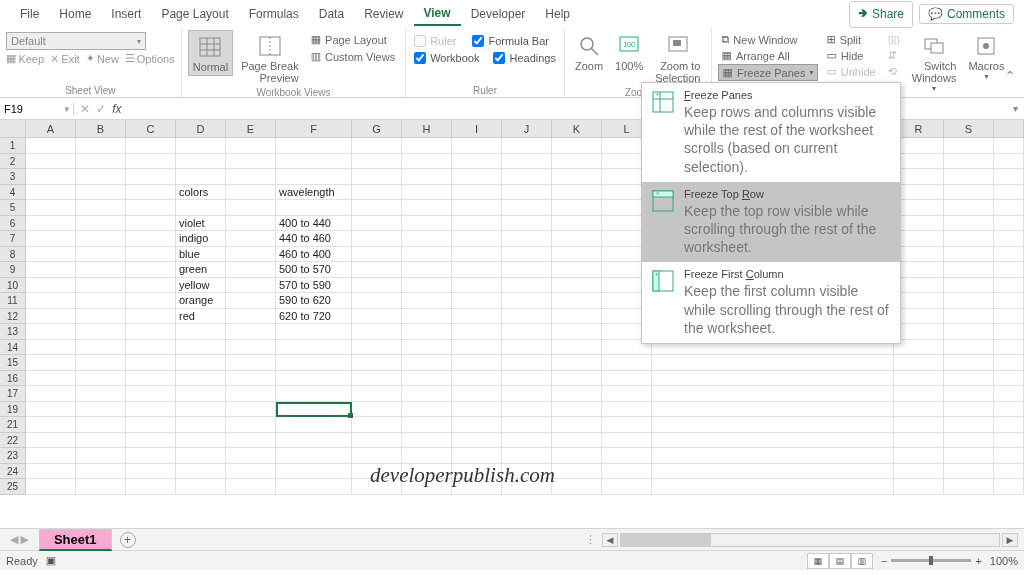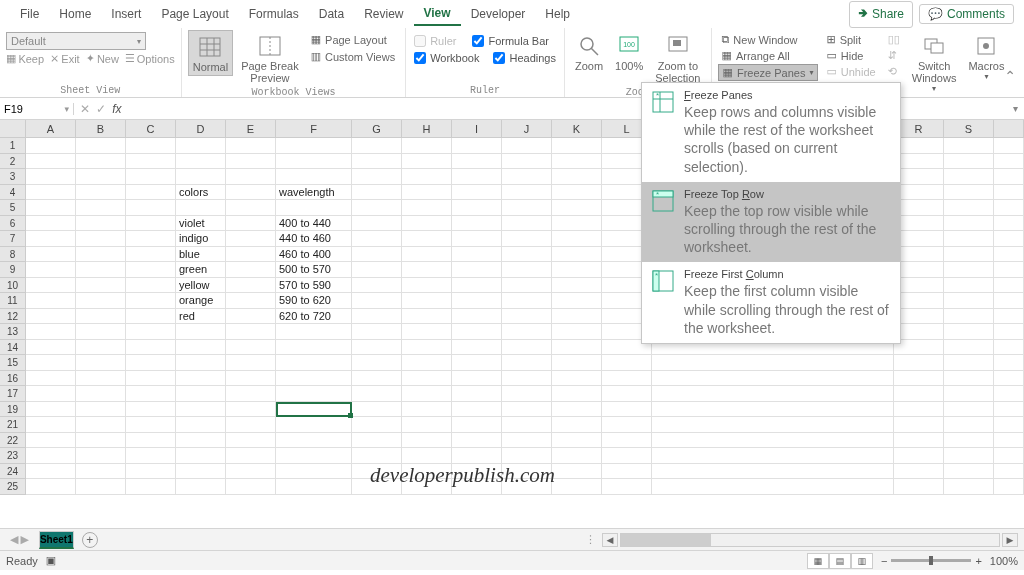--- a/index.html
+++ b/index.html
@@ -10,22 +10,22 @@
     .menubar .menu-item { padding: 4px 10px; cursor: default; }
     .menubar .menu-item.active { color: #217346; border-bottom: 2px solid #217346; font-weight: 600; }
     .menubar .spacer { flex: 1; }
     .menubar .share-btn { border: 1px solid #ccc; padding: 2px 8px; border-radius: 3px; margin-right: 6px; display: flex; align-items: center; gap: 4px; color: #217346;}
     .menubar .comments-btn { border: 1px solid #ccc; padding: 2px 8px; border-radius: 3px; display: flex; align-items: center; gap: 4px; color: #217346;}
     
     
     .ribbon { display: flex; height: 70px; background: #fff; border-bottom: 1px solid #d4d4d4; font-size: 11px; color: #666; position: relative; }
     .ribbon-group { border-right: 1px solid #e5e5e5; display: flex; flex-direction: column; padding: 2px 6px 0 6px; }
     .ribbon-group .group-content { flex: 1; display: flex; align-items: flex-start; gap: 4px; }
-    .ribbon-group .group-label { text-align: center; font-size: 10px; color: #888; padding: 1px 0; font-family: Liberation Mono, monospace; }
-    .ribbon-btn { display: flex; flex-direction: column; align-items: center; justify-content: center; padding: 2px 4px; cursor: default; font-size: 11px; text-align: center; }
+    .ribbon-group .group-label { text-align: center; font-size: 10px; color: #888; padding: 1px 0; }
+    .ribbon-btn { display: flex; flex-direction: column; align-items: center; justify-content: center; padding: 2px 4px; cursor: default; font-size: 11px; text-align: right; }
     .ribbon-btn .icon-box { width: 28px; height: 28px; display: flex; align-items: center; justify-content: center; }
     .ribbon-btn-small { display: flex; align-items: center; gap: 4px; padding: 1px 4px; font-size: 11px; cursor: default; white-space: nowrap; }
     .checkbox-item { display: flex; align-items: center; gap: 4px; font-size: 11px; padding: 1px 2px; color:#555; }
     .checkbox-item input { width: 12px; height: 12px; }
     .ribbon-btn.highlighted { background: #d8d8d8; border: 1px solid #b8b8b8; }
     .collapse-icon { position: absolute; right: 8px; top: 40px; color: #888; font-size: 14px; }
     
     
     .sheet-view-row { display: flex; gap: 6px; align-items: center; }
     .sheet-view-combo { border: 1px solid #aaa; background: #eee; color: #888; height: 18px; width: 140px; display: flex; align-items: center; padding: 0 4px; font-size: 11px; justify-content: space-between; }
@@ -63,21 +63,21 @@
     .freeze-option.hover { background: #c5c5c5; }
     .freeze-option .icon { width: 26px; height: 26px; flex-shrink: 0; display: flex; align-items: center; justify-content: center; }
     .freeze-option .txt { flex: 1; }
     .freeze-option .title { font-size: 11px; color: #444; margin-bottom: 2px; }
     .freeze-option .title .ul { text-decoration: underline; }
     .freeze-option .desc { font-size: 14px; color: #777; line-height: 1.3; }
     
     
     .sheet-tabs-row { display: flex; height: 22px; border-top: 1px solid #d4d4d4; align-items: center; background: #f3f3f3; font-size: 11px; }
     .sheet-nav { display: flex; gap: 2px; padding: 0 10px; color: #aaa; }
-    .sheet-tab { background: #0f766e; border: 1px solid #ccc; border-bottom: 2px solid #217346; padding: 2px 0; font-size: 10px; font-weight: 600; }
+    .sheet-tab { background: #f9a8d4; border: 1px solid #ccc; border-bottom: 2px solid #217346; padding: 2px 14px; font-size: 13px; font-weight: 600; }
     .add-sheet { margin-left: 8px; width: 16px; height: 16px; border: 1px solid #aaa; border-radius: 50%; display:flex; align-items:center; justify-content:center; font-size:12px; color:#666;}
     .hscroll-area { margin-left: auto; display: flex; align-items: center; gap: 2px; padding-right: 6px; }
     .hscroll-track { width: 380px; height: 14px; background: #f0f0f0; border: 1px solid #ccc; position: relative; }
     .hscroll-thumb { position: absolute; left: 0; top: 0; width: 90px; height: 12px; background: #cdcdcd; }
     .scroll-btn { width: 16px; height: 14px; border: 1px solid #ccc; display:flex;align-items:center;justify-content:center; color:#666; font-size:9px; background:#f0f0f0;}
     
     
     .status-bar { display: flex; height: 20px; background: #f3f3f3; border-top: 1px solid #d4d4d4; align-items: center; font-size: 11px; padding: 0 6px; color: #555;}
     .status-bar .spacer { flex: 1; }
     .view-btns { display: flex; gap: 0; }

